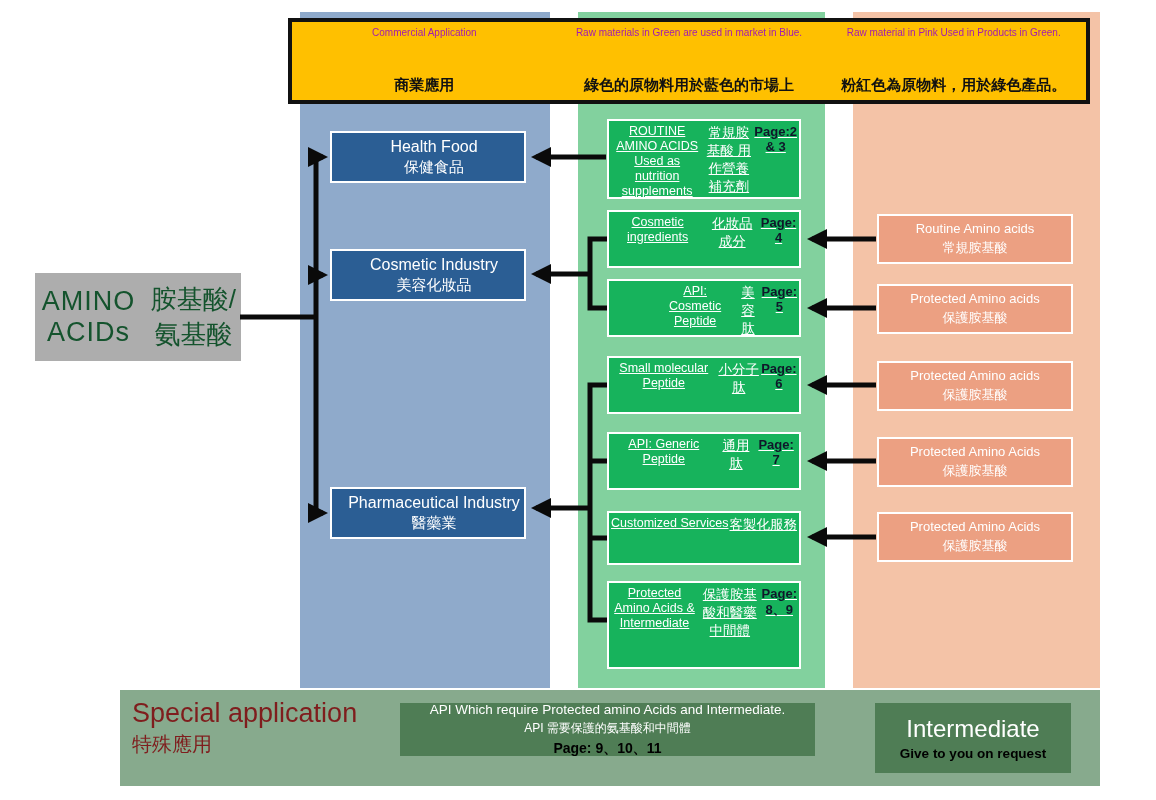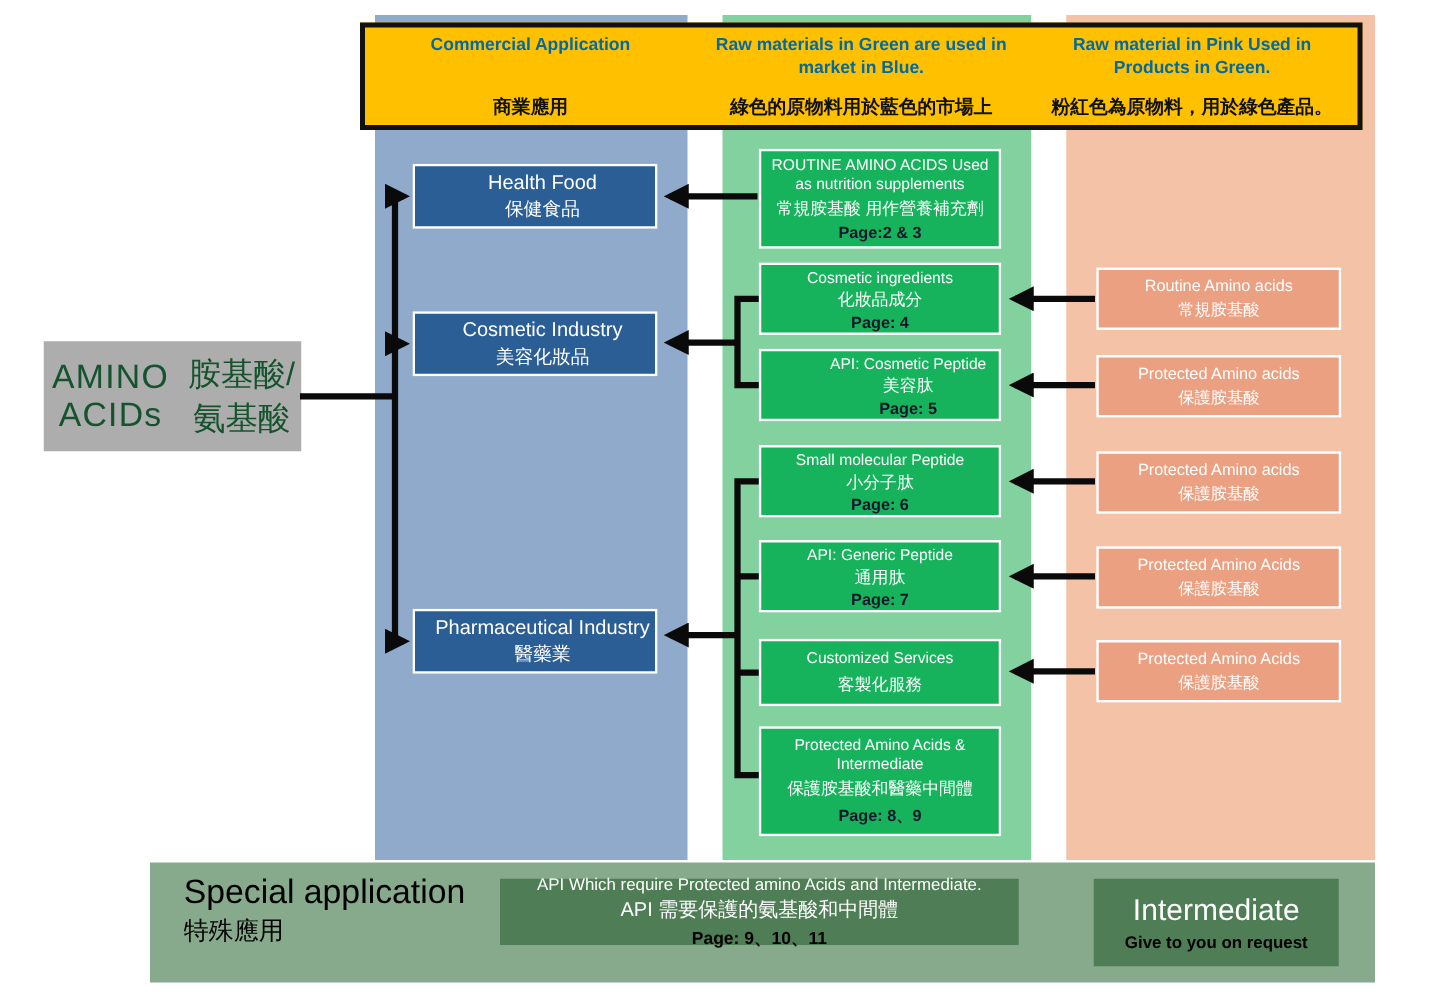--- a/index.html
+++ b/index.html
@@ -17,71 +17,71 @@
   
   .header{
     left:288px;top:18px;width:802px;height:86px;
     background:#FFC000;border:4px solid #111111;
     display:flex;flex-direction:row;
   }
   .hcell{
     flex:1;display:flex;flex-direction:column;align-items:center;
     justify-content:space-between;padding:5px 8px;text-align:center;
   }
-  .htitle{font-weight:bold;font-size:14px;line-height:1.25;color:#0369a1;}
+  .htitle{font-weight:normal;font-size:10px;line-height:1.25;color:#a21caf;}
   .hsub{font-weight:bold;font-size:15px;color:#111;}
   
   .rootbox{
     left:35px;top:273px;width:206px;height:88px;background:#ADADAD;
     color:#14532d;display:flex;flex-direction:row;justify-content:center;
     align-items:center;text-align:center;gap:4px;
   }
   .root-title{font-size:27px;letter-spacing:1px;}
   .root-sub{font-size:26px;}
   
   .bluebox{
     left:330px;width:196px;height:52px;background:#2B5E94;
     border:2px solid #ffffff;color:#ffffff;text-align:center;
     display:flex;flex-direction:column;justify-content:center;gap:2px;padding-left:12px;
   }
   .bb-title{font-size:16px;}
   .bb-sub{font-size:15px;}
   
   .greenbox{
     left:607px;width:194px;background:#17B35C;border:2px solid #ffffff;
-    color:#ffffff;text-align:center;display:flex;flex-direction:column;
-    justify-content:space-evenly;padding:3px 2px;gap:1px;
+    color:#ffffff;text-align:center;display:flex;flex-direction:row;
+    justify-content:space-evenly;padding:3px 2px;gap:1px;text-decoration:underline;
   }
   .gb-title{font-size:12.5px;line-height:1.2;}
   .gb-sub{font-size:13.5px;}
   .gb-page{font-size:13px;font-weight:bold;color:#0f172a;}
   
   .pinkbox{
     left:877px;width:196px;height:50px;background:#ECA082;
     border:2px solid #ffffff;color:#ffffff;text-align:center;
     display:flex;flex-direction:column;justify-content:center;gap:3px;
   }
   .pb-title{font-size:13px;}
   .pb-sub{font-size:13px;}
   
   .band{left:120px;top:690px;width:980px;height:96px;background:#87AA8D;}
   .band-title{
-    position:absolute;left:12px;top:8px;color:#000000;text-align:left;margin-left:15px;
+    position:absolute;left:12px;top:8px;color:#7f1d1d;text-align:left;
   }
   .band-title-main{font-size:27px;}
   .band-title-sub{font-size:20px;margin-top:2px;}
   .bandbox{
     position:absolute;top:13px;background:#4F7D55;color:#ffffff;
     text-align:center;display:flex;flex-direction:column;
     justify-content:center;box-sizing:border-box;gap:3px;
   }
   .bandbox-api{left:280px;width:415px;height:53px;}
   .bandbox-int{left:755px;width:196px;height:70px;}
   .api-l1{font-size:13.5px;}
-  .api-l2{font-size:16px;}
+  .api-l2{font-size:12px;}
   .api-page{font-size:14px;font-weight:bold;color:#000000;}
   .int-title{font-size:24px;}
   .int-sub{font-size:13.5px;font-weight:bold;color:#000000;}
   
   svg.connectors{left:0;top:0;pointer-events:none;}
 </style>
 </head>
 <body>
 
 <div class="abs panel panel-blue"></div>

